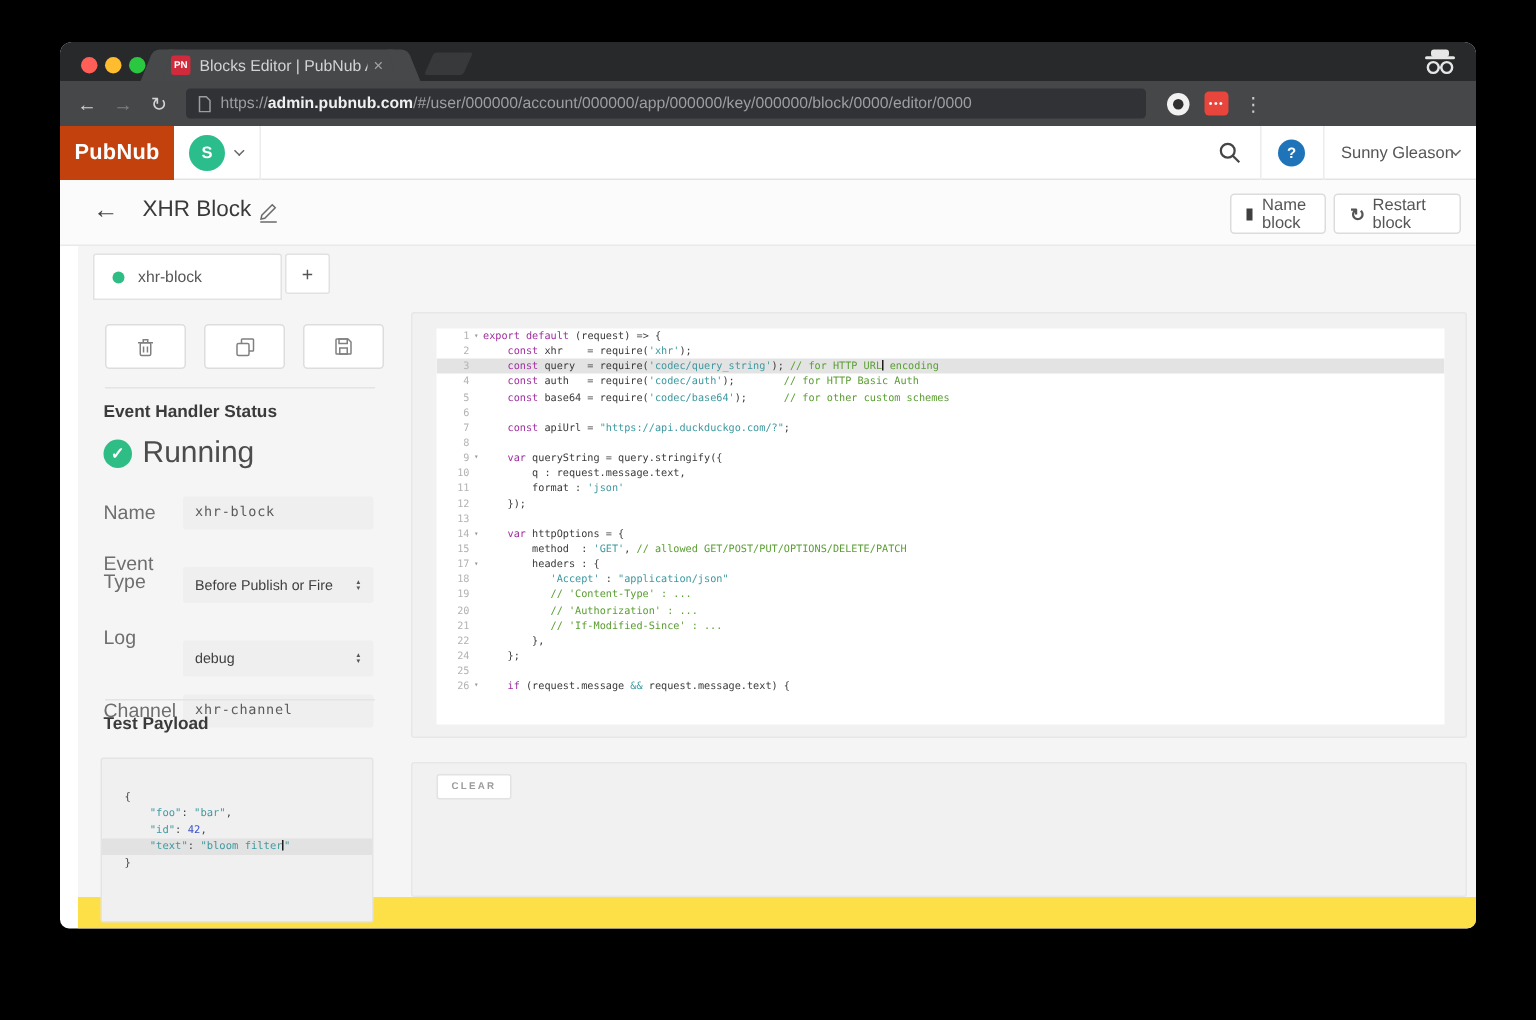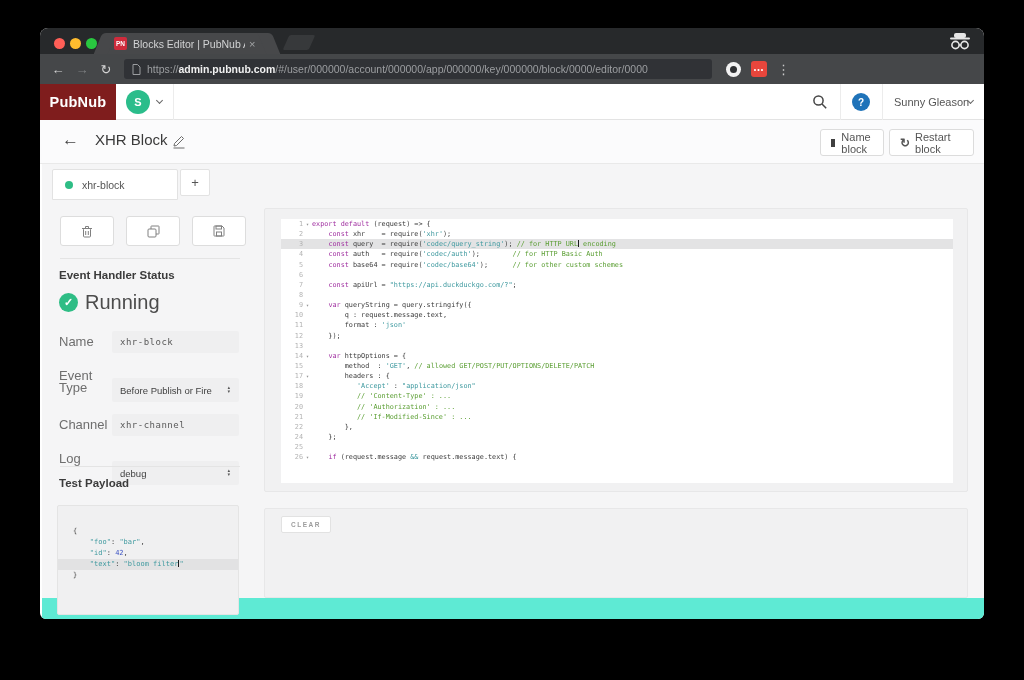--- a/index.html
+++ b/index.html
@@ -19,31 +19,31 @@
   .chrome-tab:after{right:-8px;transform:skewX(22deg);border-radius:0 4px 0 0;}
   .favicon{width:13px;height:13px;background:#cf2b3c;border-radius:2px;color:#fff;font-size:6.5px;font-weight:bold;display:flex;align-items:center;justify-content:center;flex:none;margin-right:6px;position:relative;z-index:2;}
   .tab-title{color:#d2d3d4;font-size:10.5px;white-space:nowrap;overflow:hidden;width:112px;position:relative;z-index:2;}
   .tab-close{color:#a2a4a6;font-size:11px;margin-left:4px;position:relative;z-index:2;}
   .newtab-shape{position:absolute;left:246px;top:7px;width:26px;height:15px;background:#37393b;transform:skewX(-24deg);border-radius:2px;}
   .incog{position:absolute;right:12px;top:4px;width:24px;height:19px;}
 
   .toolbar{position:absolute;left:0;top:26px;width:100%;height:30px;background:#454749;display:flex;align-items:center;}
   .nav-glyph{font-size:13px;color:#d4d4d4;width:24px;text-align:center;flex:none;}
   .nav-glyph.disabled{color:#7e8082;}
-  .urlbar{height:20px;width:588px;background:#303236;border-radius:3px;margin-left:6px;display:flex;align-items:center;padding:0 8px;overflow:hidden;}
+  .urlbar{height:20px;width:640px;background:#303236;border-radius:3px;margin-left:6px;display:flex;align-items:center;padding:0 8px;overflow:hidden;}
   .url{font-size:10.5px;white-space:nowrap;color:#9c9ea1;margin-left:6px;}
   .url .host{color:#f0f0f0;font-weight:bold;}
   .ext-circle{width:15px;height:15px;border-radius:50%;background:#f2f2f2;margin-left:14px;position:relative;flex:none;}
   .ext-circle:after{content:"";position:absolute;left:4px;top:4px;width:7px;height:7px;border-radius:50%;background:#2e3032;}
   .ext-red{width:16px;height:16px;border-radius:3px;background:#e8463c;margin-left:10px;color:#fff;font-size:7px;letter-spacing:1px;display:flex;align-items:center;justify-content:center;flex:none;}
   .menu-dots{color:#cbcbcb;font-size:13px;margin-left:10px;margin-right:10px;}
 
   
   .appheader{position:absolute;left:0;top:56px;width:100%;height:36px;background:#fff;border-bottom:1px solid #e3e3e3;}
-  .logo{position:absolute;left:0;top:0;width:76px;height:36px;background:#7f1d1d;color:#fff;font-weight:bold;font-size:14.5px;display:flex;align-items:center;justify-content:center;letter-spacing:.2px;}
+  .logo{position:absolute;left:0;top:0;width:76px;height:36px;background:#c2410c;color:#fff;font-weight:bold;font-size:14.5px;display:flex;align-items:center;justify-content:center;letter-spacing:.2px;}
   .avatar{position:absolute;left:86px;top:6px;width:24px;height:24px;border-radius:50%;background:#2bbd8b;color:#fff;font-size:11px;font-weight:bold;display:flex;align-items:center;justify-content:center;}
   .chev{display:inline-block;width:5px;height:5px;border-right:1.5px solid #666;border-bottom:1.5px solid #666;transform:rotate(45deg);}
   .av-chev{position:absolute;left:117px;top:14px;}
   .vdiv{position:absolute;top:0;width:1px;height:36px;background:#ececec;}
   .hd-search{position:absolute;left:772px;top:10px;}
   .hd-help{position:absolute;left:812px;top:9px;width:18px;height:18px;border-radius:50%;background:#1f73b9;color:#fff;font-size:10px;font-weight:bold;display:flex;align-items:center;justify-content:center;}
   .hd-user{position:absolute;left:854px;top:12px;font-size:11px;color:#555;}
   .user-chev{position:absolute;left:928px;top:14px;}
 
   
@@ -51,21 +51,21 @@
   .back-arrow{position:absolute;left:22px;top:10px;font-size:17px;color:#444;}
   .page-title{position:absolute;left:55px;top:11px;font-size:15px;color:#3a3a3a;}
   .edit-ic{position:absolute;left:132px;top:14px;}
   .tbtn{position:absolute;top:9px;height:27px;background:#fff;border:1px solid #dcdcdc;border-radius:3px;font-size:11px;color:#555;display:flex;align-items:center;justify-content:center;padding:0 10px;}
   .tbtn .sq{width:8px;height:8px;background:#3f3f3f;margin-right:6px;display:inline-block;}
   .tbtn .rg{font-size:12px;font-weight:bold;color:#555;margin-right:5px;}
   .btn-stop{left:780px;width:64px;}
   .btn-restart{left:849px;width:85px;}
 
   
-  .content{position:absolute;left:2px;top:136px;width:100%;height:455px;background:#5eead4;}
+  .content{position:absolute;left:12px;top:136px;width:100%;height:455px;background:#fde047;}
   .content-gray{position:absolute;left:0;top:0;width:100%;height:434px;background:#f5f5f6;}
   .blk-tab{position:absolute;left:10px;top:5px;width:126px;height:31px;background:#fff;border:1px solid #e2e2e2;border-radius:2px 2px 0 0;display:flex;align-items:center;padding:0 12px;}
   .blk-dot{width:8px;height:8px;border-radius:50%;background:#2ebd85;margin-right:9px;flex:none;}
   .blk-tab-label{font-size:10.5px;color:#555;}
   .add-tab{position:absolute;left:138px;top:5px;width:30px;height:27px;background:#fff;border:1px solid #e2e2e2;border-radius:2px;display:flex;align-items:center;justify-content:center;font-size:13px;color:#555;}
 
   .sbtn{position:absolute;top:52px;width:54px;height:30px;background:#fff;border:1px solid #ddd;border-radius:3px;display:flex;align-items:center;justify-content:center;}
   .hdiv{position:absolute;left:18px;width:180px;height:1px;background:#e4e4e4;}
   .side-h{position:absolute;left:17px;font-size:11.5px;font-weight:bold;color:#3b3b3b;}
   .running{position:absolute;left:17px;top:127px;display:flex;align-items:center;}
@@ -225,35 +225,35 @@
             <div class="field-label">Event Type</div>
             <div class="field-input select">
               <span>Before Publish or Fire</span>
               <span class="stepper">
                 <span>▲</span>
                 <span>▼</span>
               </span>
             </div>
           </div>
           <div class="field-row">
-            <div class="field-label">Channel</div>
-            <div class="field-input mono">
-              <span>xhr-channel</span>
-            </div>
-          </div>
-          <div class="field-row">
             <div class="field-label">Log</div>
             <div class="field-input select">
               <span>debug</span>
               <span class="stepper">
                 <span>▲</span>
                 <span>▼</span>
               </span>
             </div>
           </div>
+          <div class="field-row">
+            <div class="field-label">Channel</div>
+            <div class="field-input mono">
+              <span>xhr-channel</span>
+            </div>
+          </div>
         </div>
 
       <div class="hdiv" style="top:302px"></div>
       <div class="side-h" style="top:313px">Test Payload</div>
 
       <div class="payload-box" id="payload">
           <div class="payload-row"><span class="tok-p">{</span></div>
           <div class="payload-row"><span class="tok-p">    </span><span class="tok-s">"foo"</span><span class="tok-p">: </span><span class="tok-s">"bar"</span><span class="tok-p">,</span></div>
           <div class="payload-row"><span class="tok-p">    </span><span class="tok-s">"id"</span><span class="tok-p">: </span><span class="tok-n">42</span><span class="tok-p">,</span></div>
           <div class="payload-row active"><span class="tok-p">    </span><span class="tok-s">"text"</span><span class="tok-p">: </span><span class="tok-s">"bloom filter</span><span class="tok-x"></span><span class="tok-s">"</span></div>

